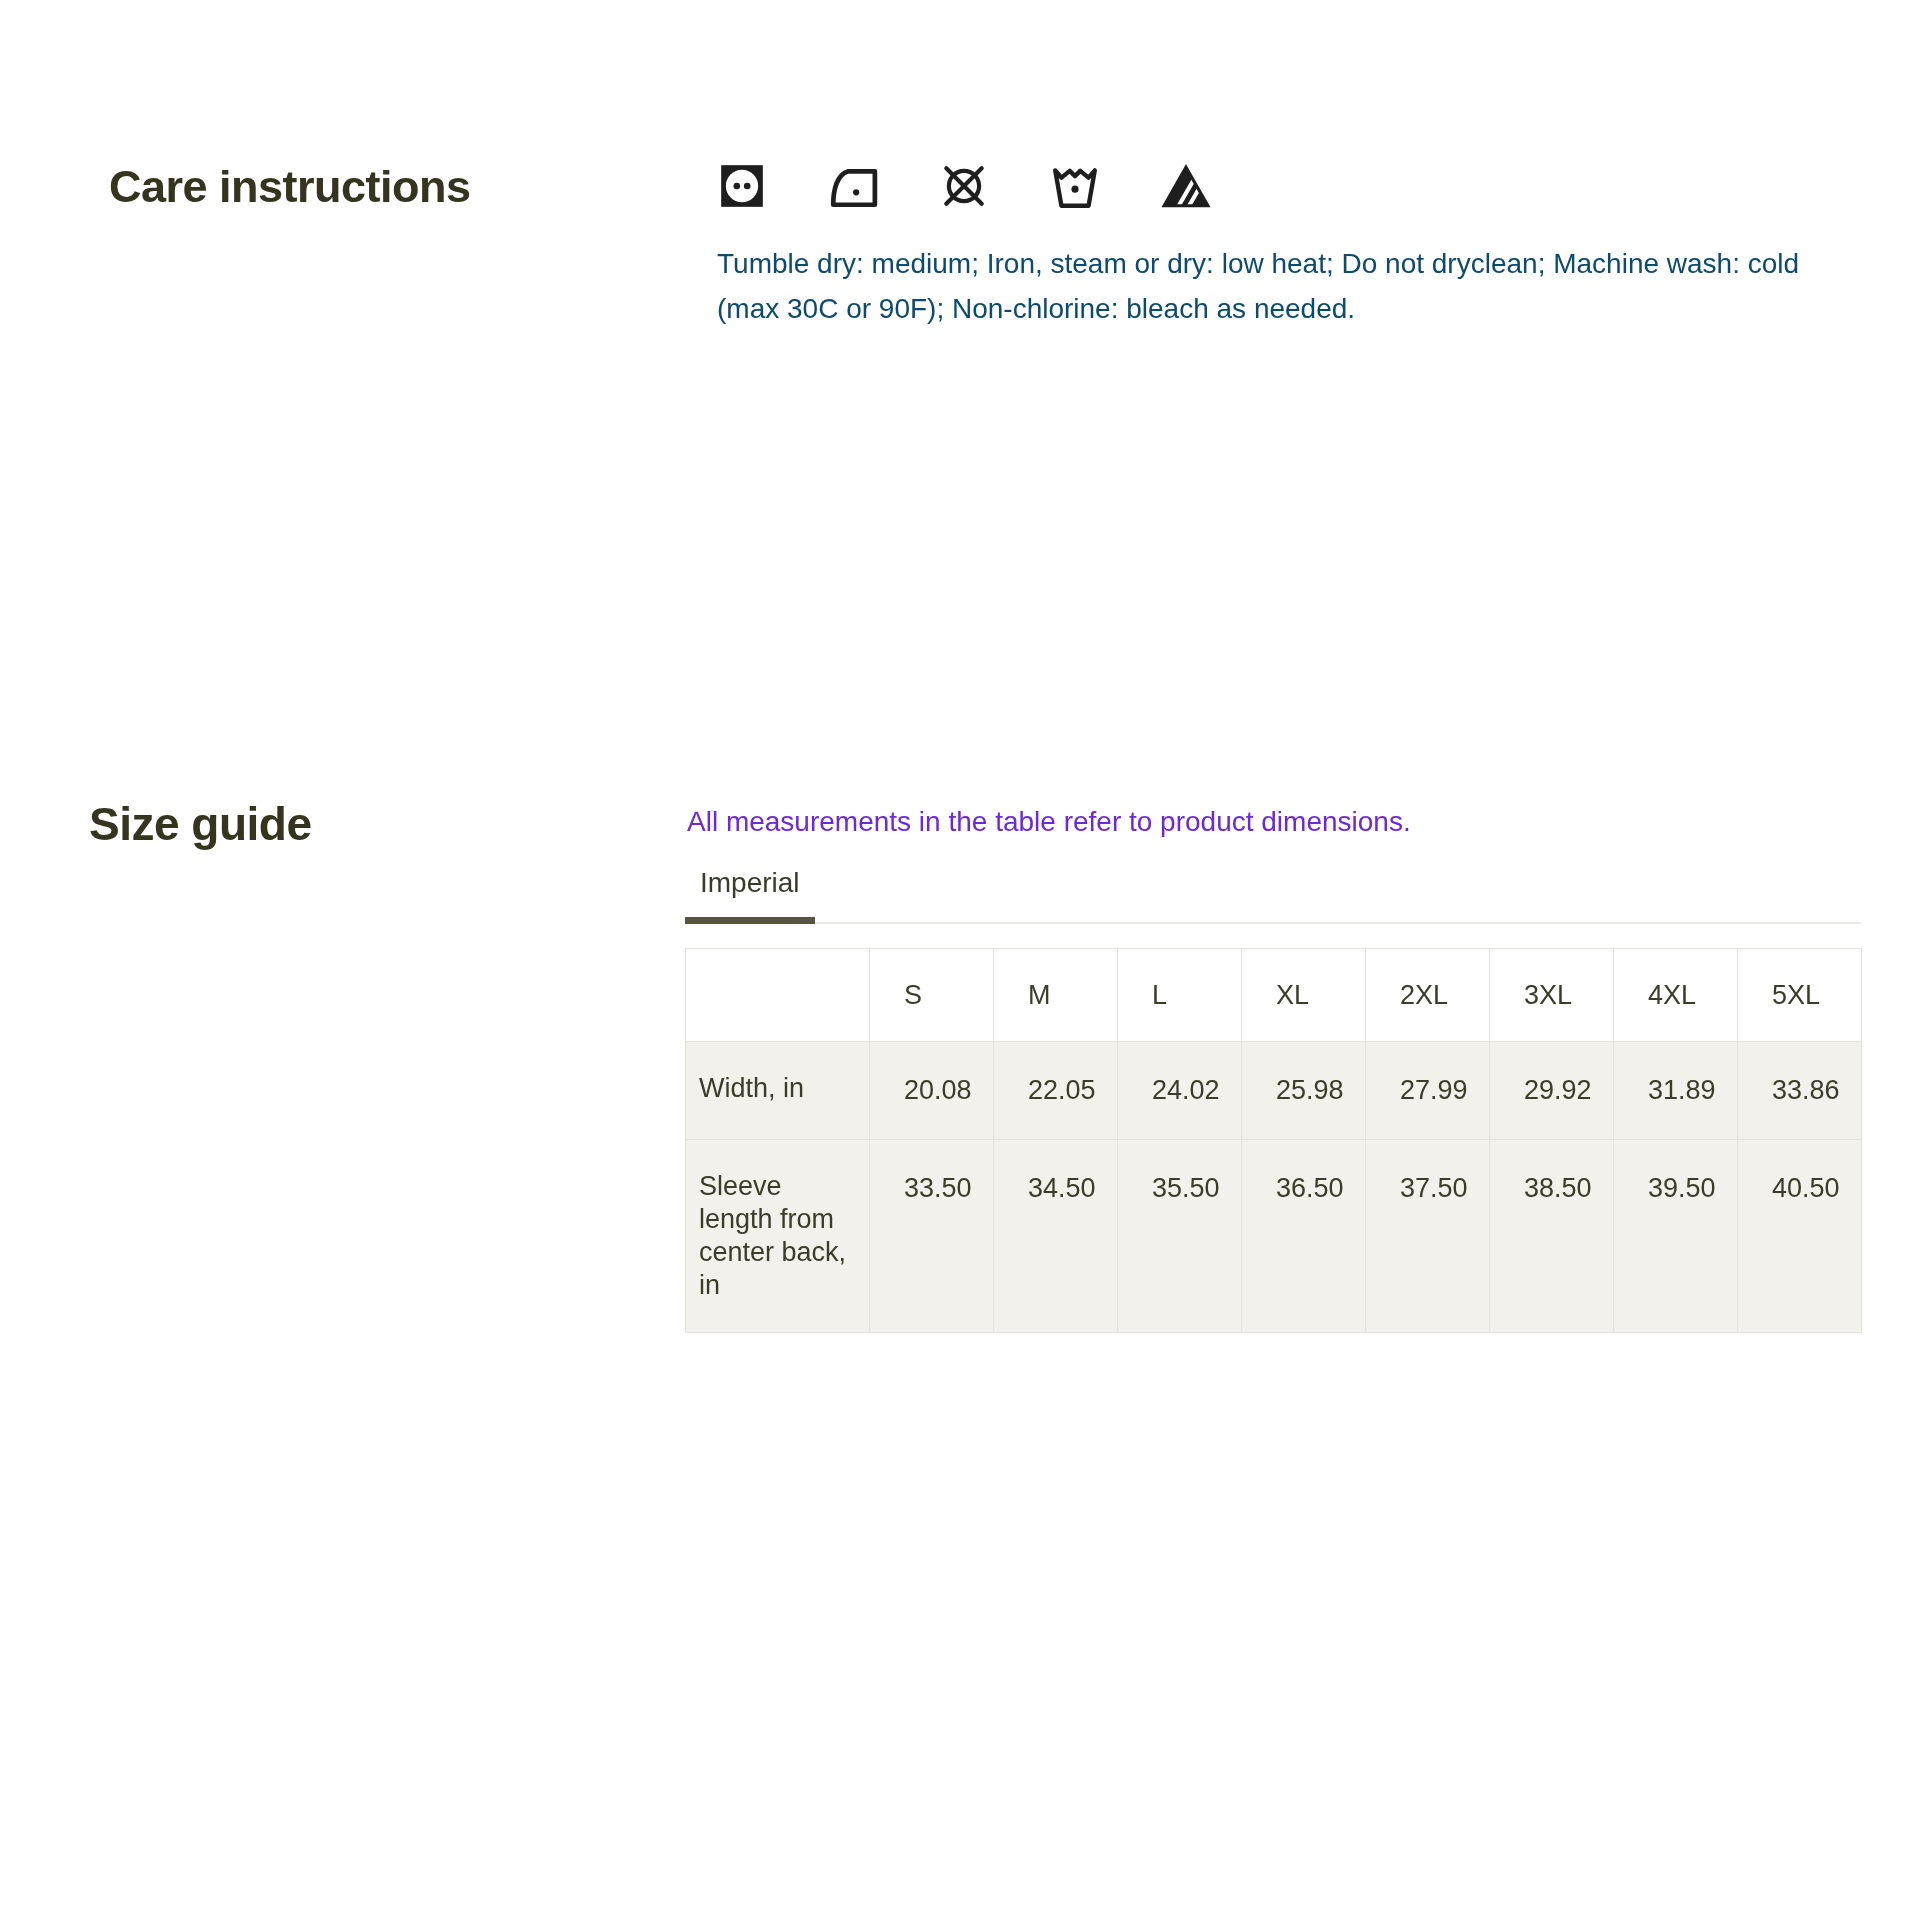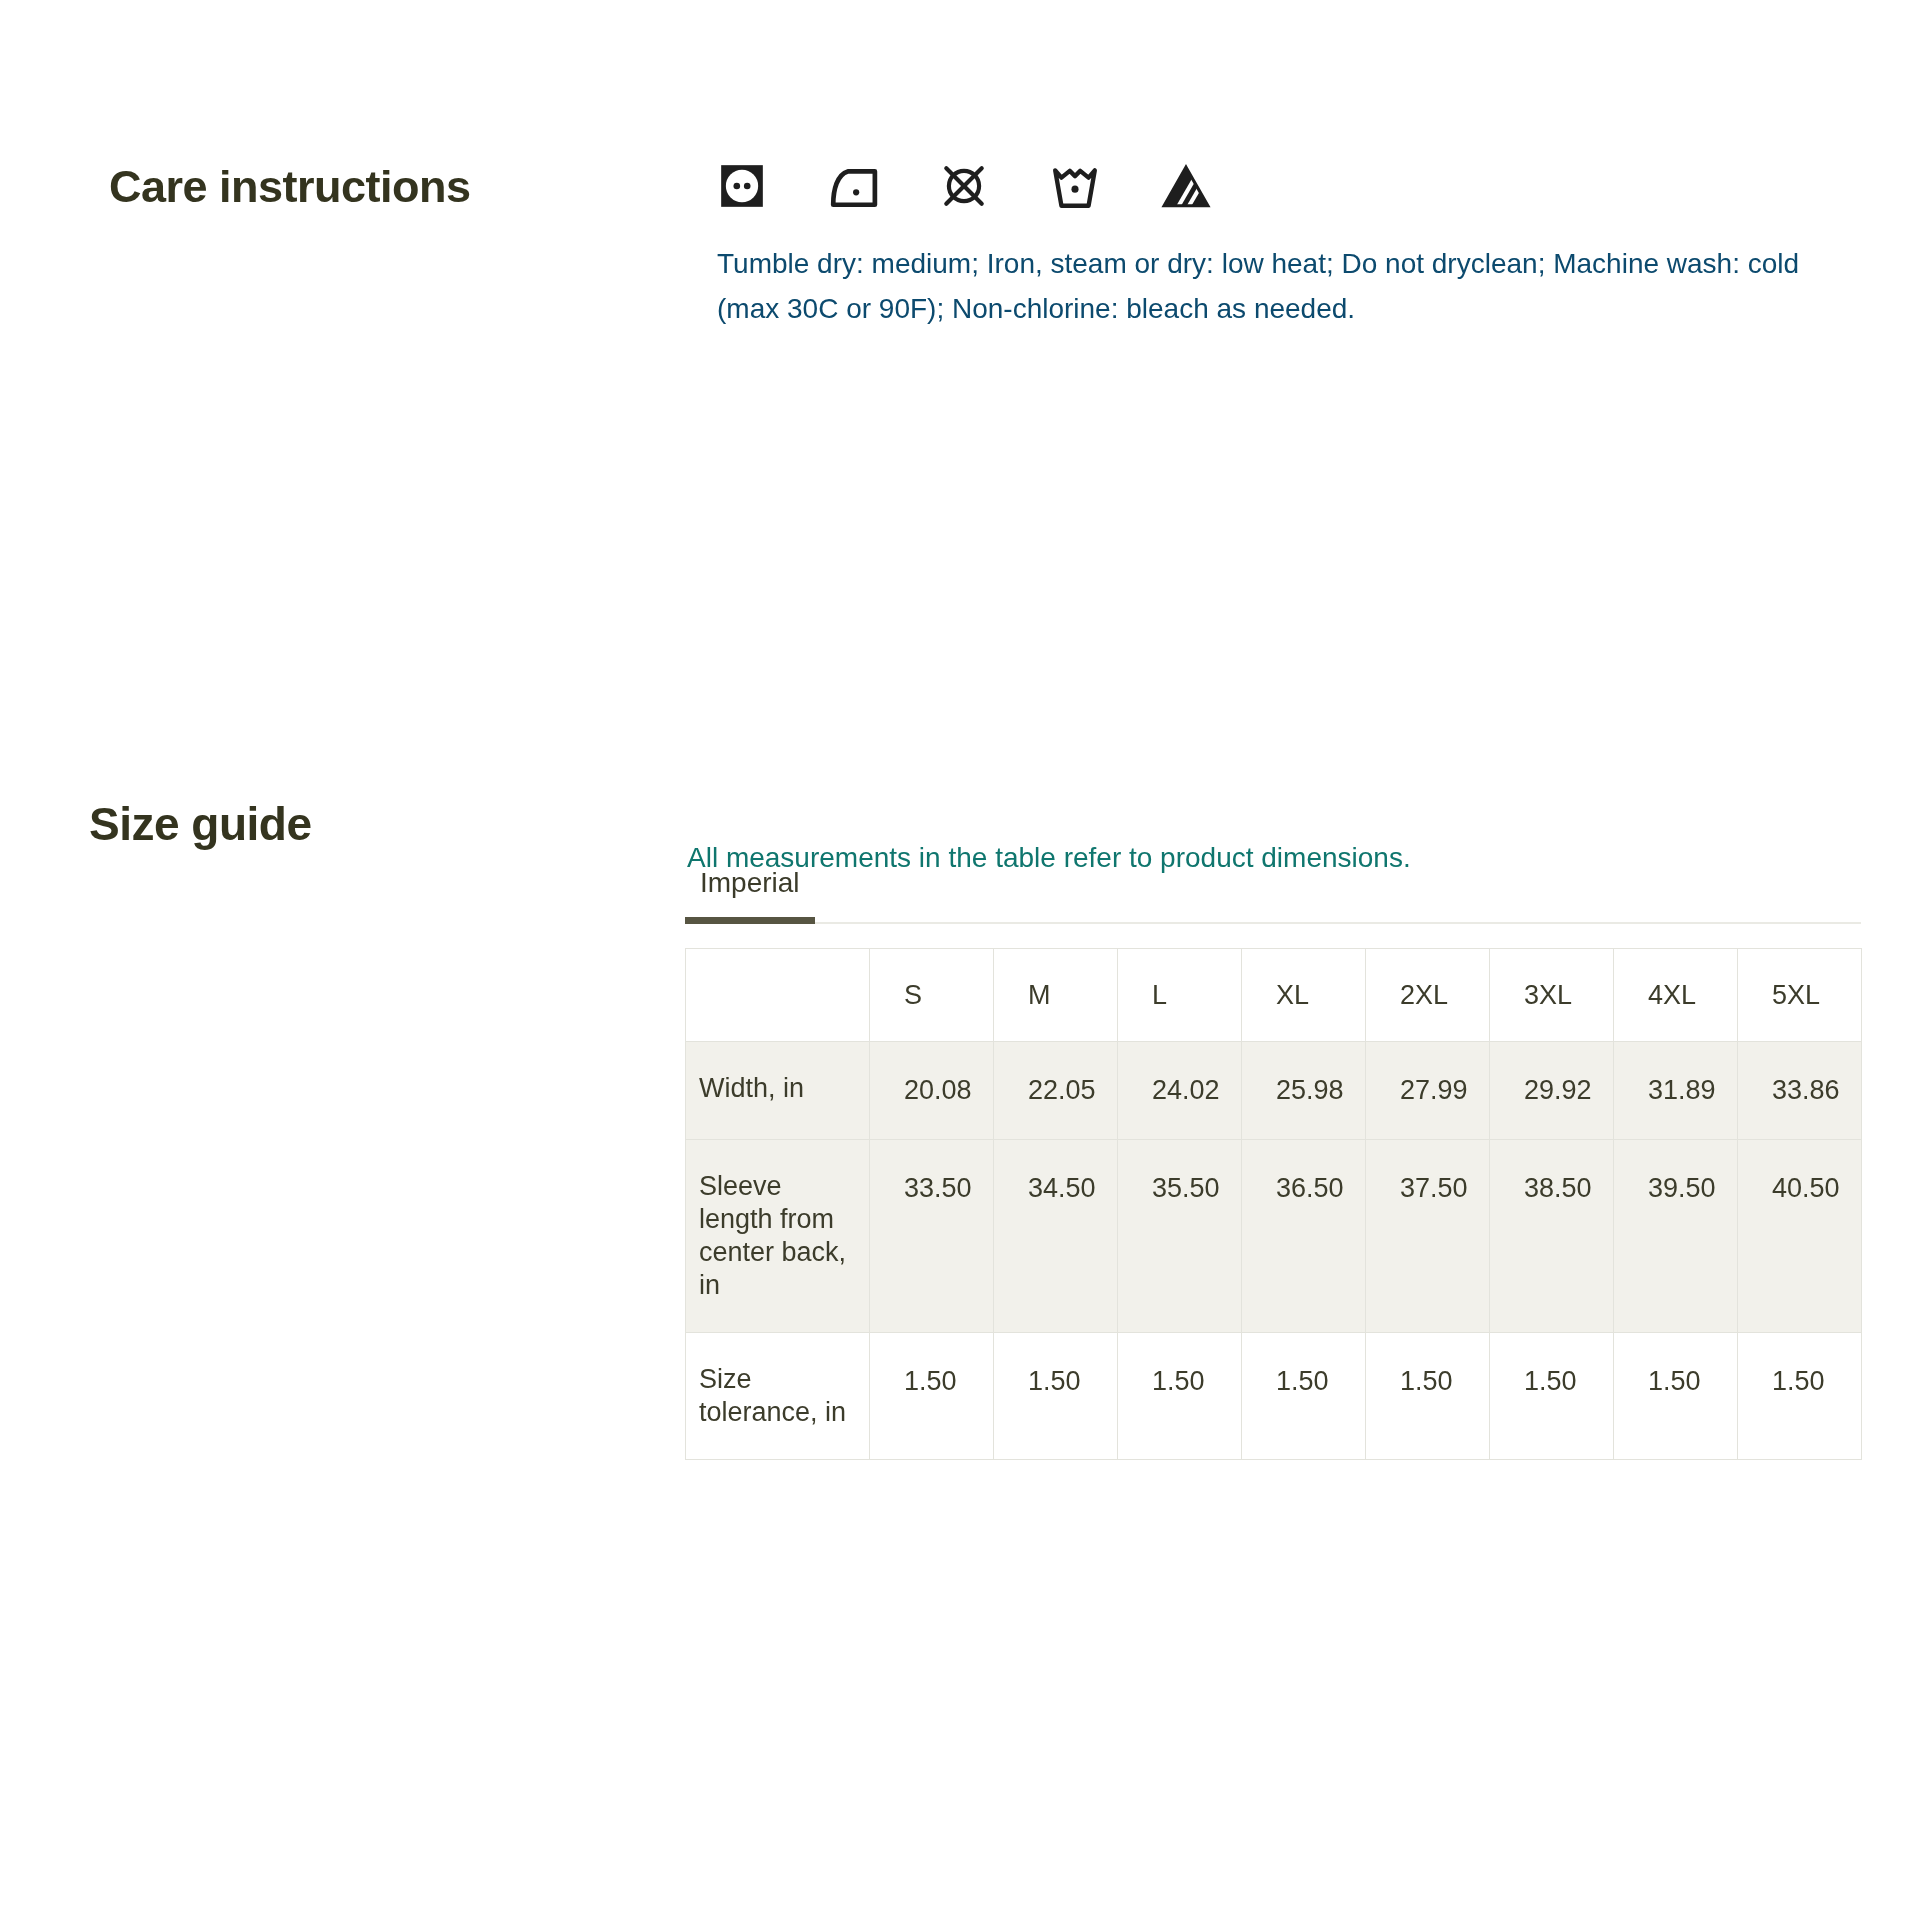--- a/index.html
+++ b/index.html
@@ -42,25 +42,25 @@
     width: 1153px;
     font-size: 28px;
     line-height: 45px;
     color: #0c4a6e;
   }
 
   
   .size-note {
     position: absolute;
     left: 687px;
-    top: 812px;
+    top: 776px;
     width: 1174px;
     font-size: 28px;
     line-height: 36px;
-    color: #0f766e;
+    color: #6d28d9;
   }
   .tabs {
     position: absolute;
     left: 685px;
     top: 867px;
     width: 1176px;
     border-bottom: 2px solid #eaeae4;
   }
   .tab {
     display: inline-block;
@@ -197,28 +197,17 @@
         <td class="row-label">Sleeve length from center back, in</td>
         <td>33.50</td>
         <td>34.50</td>
         <td>35.50</td>
         <td>36.50</td>
         <td>37.50</td>
         <td>38.50</td>
         <td>39.50</td>
         <td>40.50</td>
       </tr>
-      <tr>
-        <td class="row-label">Size tolerance, in</td>
-        <td>1.50</td>
-        <td>1.50</td>
-        <td>1.50</td>
-        <td>1.50</td>
-        <td>1.50</td>
-        <td>1.50</td>
-        <td>1.50</td>
-        <td>1.50</td>
-      </tr>
     </tbody>
   </table>
 
 </div>
 
 
 </body></html>

